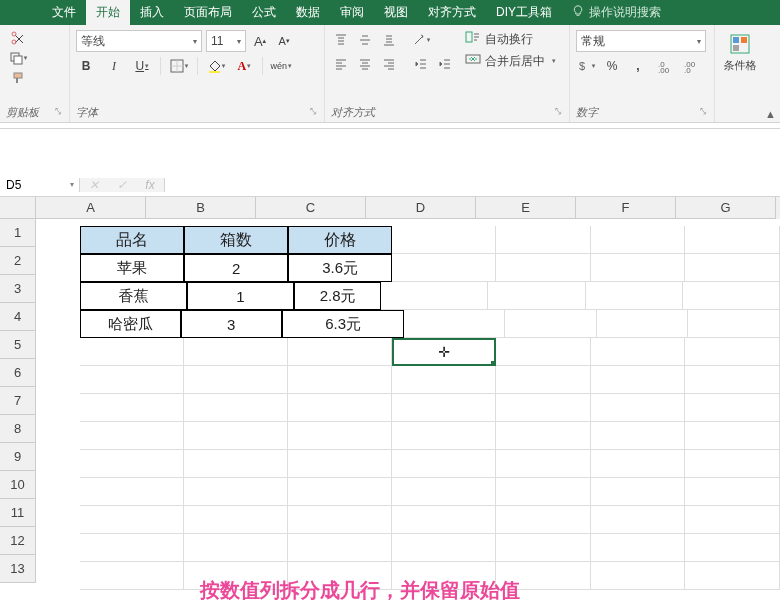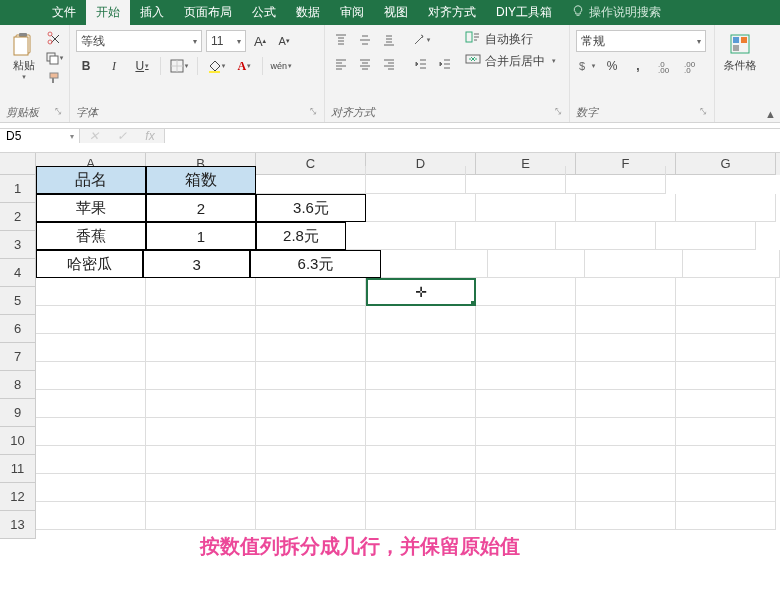--- a/index.html
+++ b/index.html
@@ -26,37 +26,37 @@
 .big-btn { display: flex; flex-direction: column; align-items: center; padding: 2px 4px; font-size: 11px; color: #444; cursor: pointer; }
 .big-btn .icon-box { width: 28px; height: 28px; display: flex; align-items: center; justify-content: center; }
 
 .mini { width: 20px; height: 20px; display: flex; align-items: center; justify-content: center; cursor: pointer; font-size: 12px; color: #444; }
 .mini.dd::after { content: "▾"; font-size: 7px; margin-left: 1px; color: #666; }
 
 .select-box { height: 22px; border: 1px solid #c8c8c8; background: #fff; display: flex; align-items: center; padding: 0 4px; font-size: 12px; color: #444; }
 .select-box .arrow { margin-left: auto; font-size: 8px; color: #666; }
 
 
-.formula-row { height: 24px; border-bottom: 1px solid #d4d4d4; display: flex; align-items: flex-start; }
+.formula-row { height: 24px; border-bottom: 1px solid #d4d4d4; display: flex; align-items: center; margin-top: 44px; }
 .name-box { width: 80px; border-right: 1px solid #d4d4d4; display: flex; align-items: center; padding: 0 6px; font-size: 12px; position: relative; }
 .name-box .arrow { position: absolute; right: 5px; font-size: 8px; color: #888; }
 .fx-box { display: flex; align-items: center; border-right: 1px solid #d4d4d4; background: #f3f3f3; }
 .fx-btn { width: 28px; display: flex; align-items: center; justify-content: center; color: #bbb; font-size: 12px; font-style: italic; }
 .fx-btn.x { color: #ccc; }
 .fx-btn.chk { color: #ccc; }
 .formula-input { flex: 1; padding: 0 6px; display: flex; align-items: center; font-size: 12px; }
 
 
 .grid { position: relative; }
 .corner { position: absolute; left: 0; top: 0; width: 36px; height: 22px; background: #f0f0f0; border-right: 1px solid #ccc; border-bottom: 1px solid #ccc; }
 .col-headers { position: absolute; top: 0; left: 36px; right: 0; height: 22px; display: flex; background: #f0f0f0; }
 .col-h { border-right: 1px solid #ccc; border-bottom: 1px solid #ccc; display: flex; align-items: center; justify-content: center; font-size: 13px; color: #444; }
 .row-headers { position: absolute; top: 22px; left: 0; width: 36px; }
 .row-h { height: 28px; border-right: 1px solid #ccc; border-bottom: 1px solid #ccc; display: flex; align-items: center; justify-content: center; font-size: 13px; color: #444; background: #f0f0f0; }
-.cells { position: absolute; top: 13px; left: 36px; right: 0; }
+.cells { position: absolute; top: 29px; left: 36px; right: 0; padding-left: 44px; }
 .cell-row { display: flex; height: 28px; }
 .cell { border-right: 1px solid #ddd; border-bottom: 1px solid #ddd; display: flex; align-items: center; justify-content: center; font-size: 15px; color: #222; overflow: hidden; }
 .hdr-cell { background: #c6dff1; border: 1px solid #000 !important; font-size: 16px; }
 .data-cell { border: 1px solid #000 !important; }
 .selected-cell { border: 2px solid #217346 !important; position: relative; }
 .selected-cell::after { content: ""; position: absolute; right: -3px; bottom: -3px; width: 6px; height: 6px; background: #217346; }
 .cursor-cross { position: absolute; left: 50%; top: 50%; transform: translate(-50%, -50%); font-size: 14px; }
 
 .overlay-text { position: absolute; font-size: 20px; font-weight: bold; color: #ec4899; }
 
@@ -86,31 +86,20 @@
         </svg>
     </span>
     <span>操作说明搜索</span>
   </div>
 </div>
 
 <div class="ribbon">
 
   <div class="group" style="width:70px">
     <div class="group-body">
-      <div class="big-btn">
-        <span class="icon-box">
-          <svg width="24" height="26">
-              <rect x="4" y="4" width="14" height="18" rx="1" fill="#fff" stroke="#b98b45"></rect>
-              <rect x="7" y="2" width="8" height="4" rx="1" fill="#888"></rect>
-              <rect x="2" y="6" width="14" height="18" fill="#fff" stroke="#b98b45"></rect>
-            </svg>
-        </span>
-        <span>粘贴</span>
-        <span style="font-size:7px;color:#666">▾</span>
-      </div>
       <div class="btn-col" style="margin-left:2px">
         <div class="mini">
           <svg width="14" height="14">
               <path d="M4 4l8 8M4 12l8-8" stroke="#444"></path>
               <circle cx="3" cy="3" r="2" fill="none" stroke="#d66"></circle>
               <circle cx="3" cy="11" r="2" fill="none" stroke="#d66"></circle>
             </svg>
         </div>
         <div class="mini dd">
           <svg width="14" height="14">
@@ -343,20 +332,21 @@
       <div class="row-h">9</div>
       <div class="row-h">10</div>
       <div class="row-h">11</div>
       <div class="row-h">12</div>
       <div class="row-h">13</div>
     </div>
   <div class="cells" id="cells">
       <div class="cell-row">
         <div class="cell hdr-cell" style="width: 110px;">品名</div>
         <div class="cell hdr-cell" style="width: 110px;">箱数</div>
+        <div class="cell hdr-cell" style="width: 110px;">价格</div>
         <div class="cell" style="width: 110px;"></div>
         <div class="cell" style="width: 100px;"></div>
         <div class="cell" style="width: 100px;"></div>
         <div class="cell" style="width: 100px;"></div>
       </div>
       <div class="cell-row">
         <div class="cell data-cell" style="width: 110px;">苹果</div>
         <div class="cell data-cell" style="width: 110px;">2</div>
         <div class="cell data-cell" style="width: 110px;">3.6元</div>
         <div class="cell" style="width: 110px;"></div>

